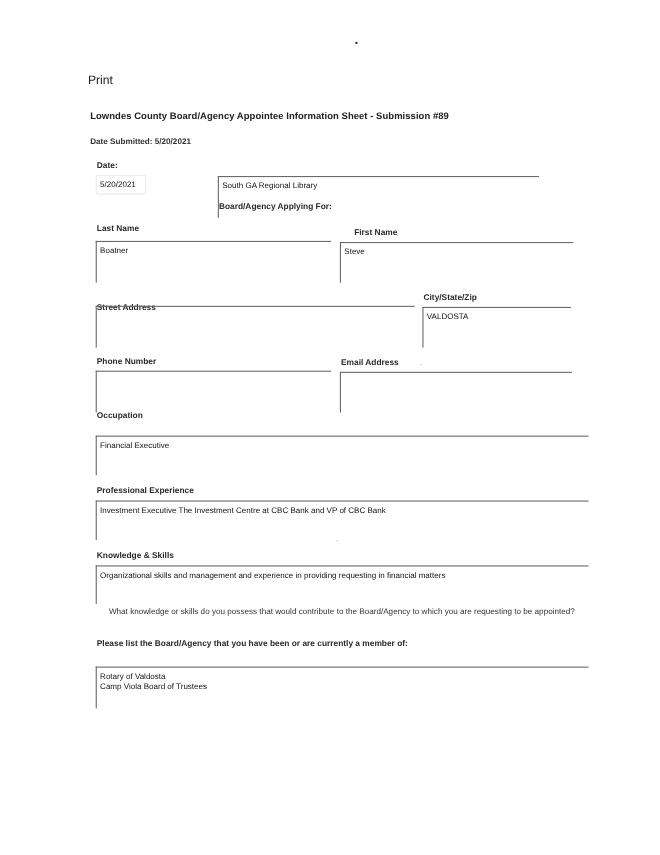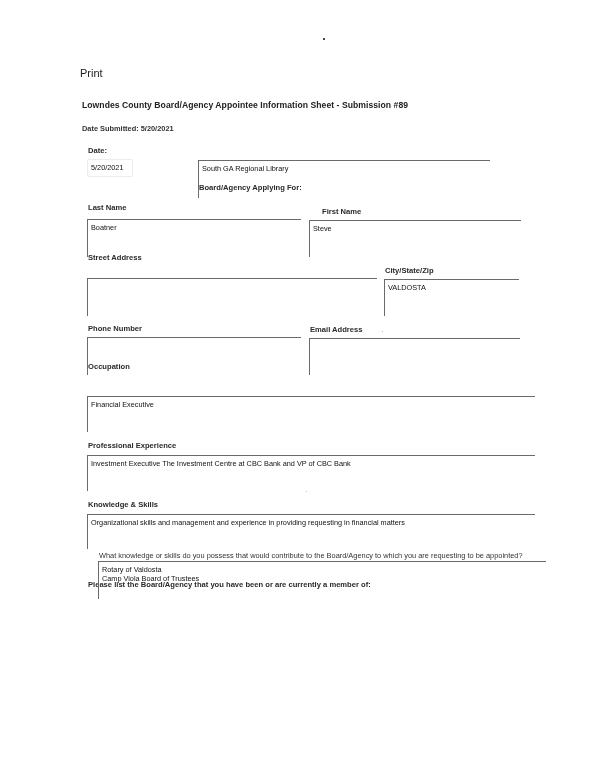--- a/index.html
+++ b/index.html
@@ -93,37 +93,37 @@
 
 <div class="abs label" style="left:199px;top:146px;margin-top:37px;">Board/Agency Applying For:</div>
 <div class="abs box" style="left:198px;top:160px;width:292px;height:38px;">South GA Regional Library</div>
 
 <div class="abs label" style="left:88px;top:190px;margin-top:13px;">Last Name</div>
 <div class="abs box" style="left:87px;top:219px;width:214px;height:38px;">Boatner</div>
 
 <div class="abs label" style="left:310px;top:207px;padding-left:12px;">First Name</div>
 <div class="abs box" style="left:309px;top:220px;width:212px;height:37px;">Steve</div>
 
-<div class="abs label" style="left:88px;top:253px;">Street Address</div>
+<div class="abs label" style="left:88px;top:275px;">Street Address</div>
 <div class="abs box" style="left:87px;top:278px;width:290px;height:38px;"></div>
 
 <div class="abs label" style="left:385px;top:266px;">City/State/Zip</div>
 <div class="abs box" style="left:384px;top:279px;width:135px;height:37px;">VALDOSTA</div>
 
 <div class="abs label" style="left:88px;top:324px;">Phone Number</div>
 <div class="abs box" style="left:87px;top:337px;width:214px;height:38px;"></div>
 
 <div class="abs label" style="left:310px;top:325px;">Email Address</div>
 <div class="abs box" style="left:309px;top:338px;width:211px;height:37px;"></div>
 
-<div class="abs label" style="left:88px;top:362px;">Occupation</div>
+<div class="abs label" style="left:88px;top:373px;">Occupation</div>
 <div class="abs box" style="left:87px;top:396px;width:448px;height:36px;">Financial Executive</div>
 
 <div class="abs label" style="left:88px;top:441px;">Professional Experience</div>
 <div class="abs box" style="left:87px;top:455px;width:448px;height:36px;">Investment Executive The Investment Centre at CBC Bank and VP of CBC Bank</div>
 
 <div class="abs label" style="left:88px;top:500px;">Knowledge &amp; Skills</div>
 <div class="abs box" style="left:87px;top:514px;width:448px;height:35px;">Organizational skills and management and experience in providing requesting in financial matters</div>
 <div class="abs plain-label" style="left:88px;top:550px;width:440px;">What knowledge or skills do you possess that would contribute to the Board/Agency to which you are requesting to be appointed?</div>
 
 <div class="abs label" style="left:88px;top:580px;">Please list the Board/Agency that you have been or are currently a member of:</div>
-<div class="abs box" style="left:87px;top:561px;width:448px;height:38px;margin-left:11px;">Rotary of Valdosta
+<div class="abs box" style="left:87px;top:606px;width:448px;height:38px;">Rotary of Valdosta
 Camp Viola Board of Trustees</div>
 
 </body></html>

